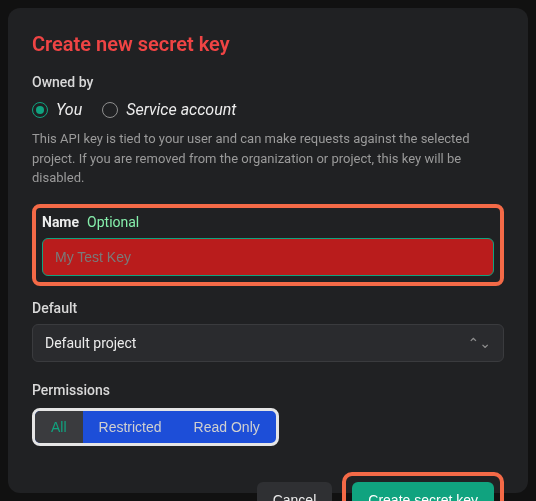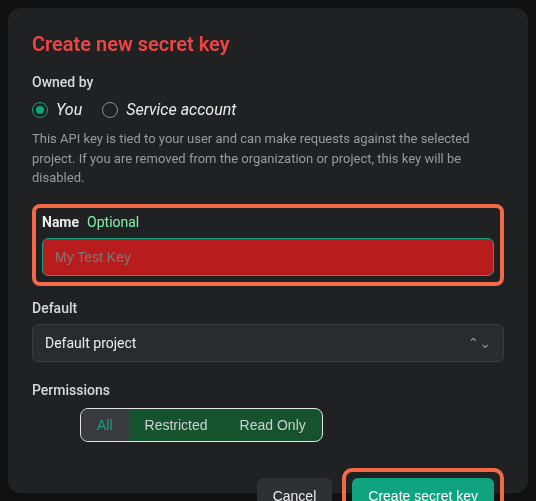--- a/index.html
+++ b/index.html
@@ -123,26 +123,25 @@
   justify-content: space-between;
   align-items: center;
 }
 .chevrons {
   color: #8e8e8e;
   font-size: 14px;
   line-height: 1;
 }
 .perm-row {
   display: inline-flex;
-  background: #14532d;
-  border: 1px solid #e5e5e5;
+  background: #1d4ed8;
+  border: 3px solid #e5e5e5;
   border-radius: 8px;
   overflow: hidden;
   margin-bottom: 26px;
-  margin-left: 48px;
 }
 .perm-btn {
   padding: 8px 16px;
   font-size: 14px;
   color: #d0d0d0;
   cursor: pointer;
   border: none;
   background: transparent;
 }
 .perm-btn.active {

